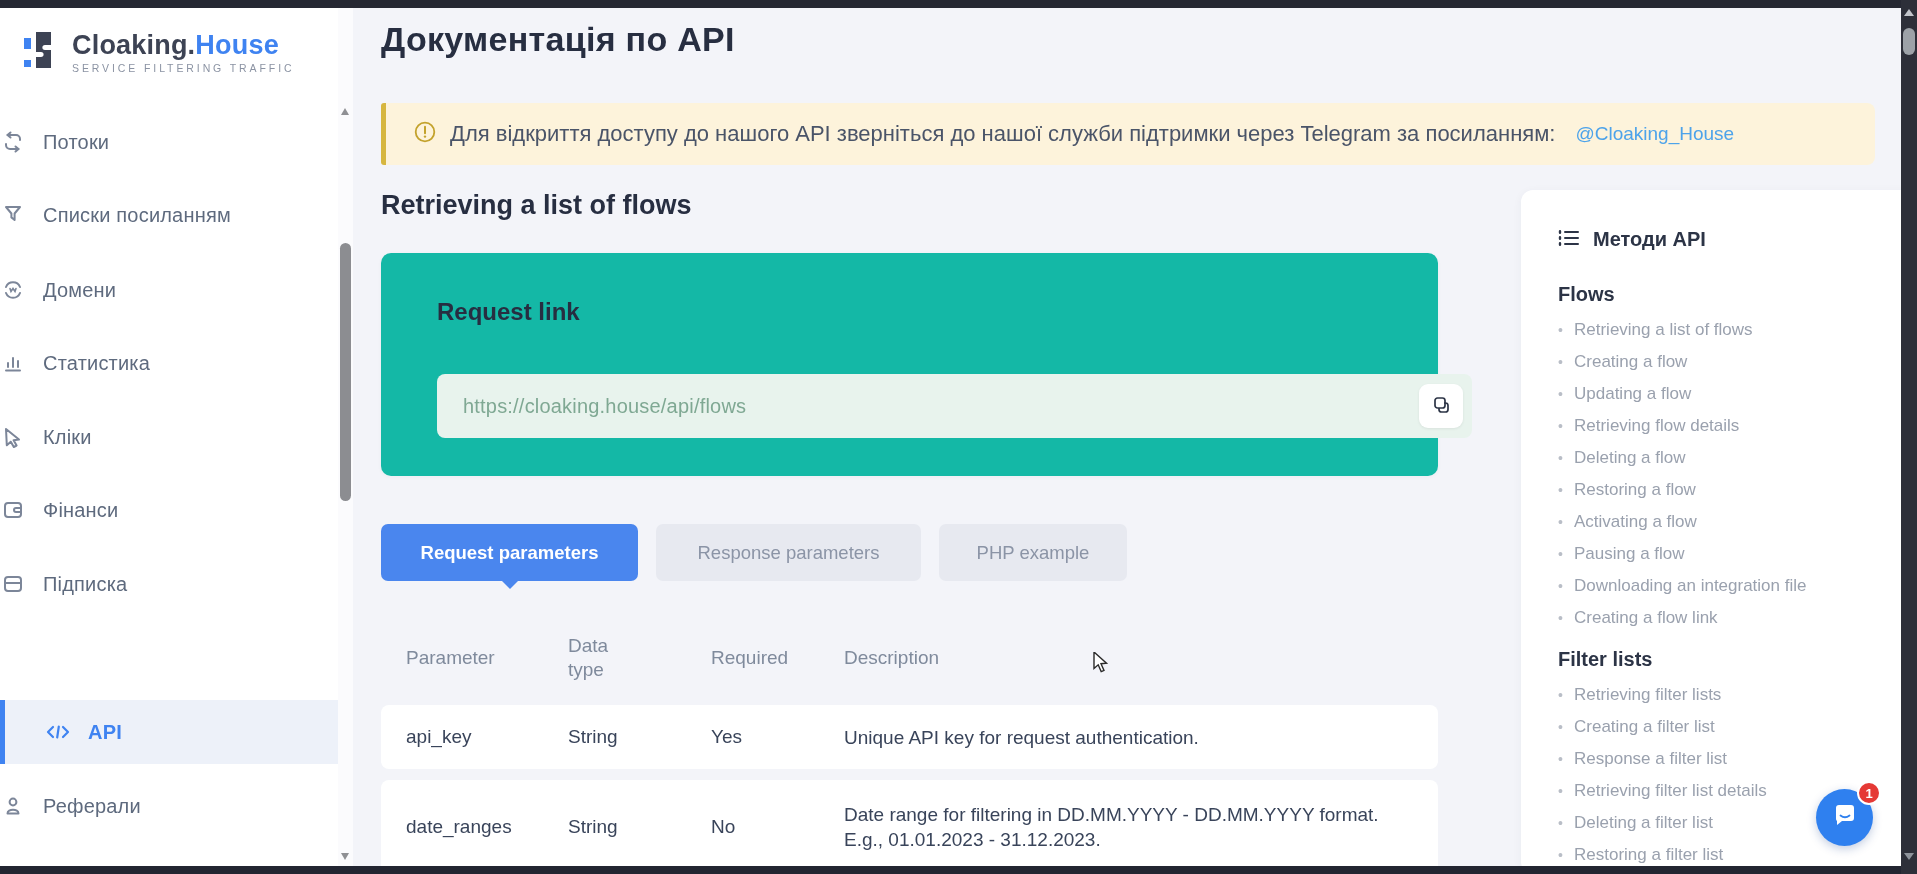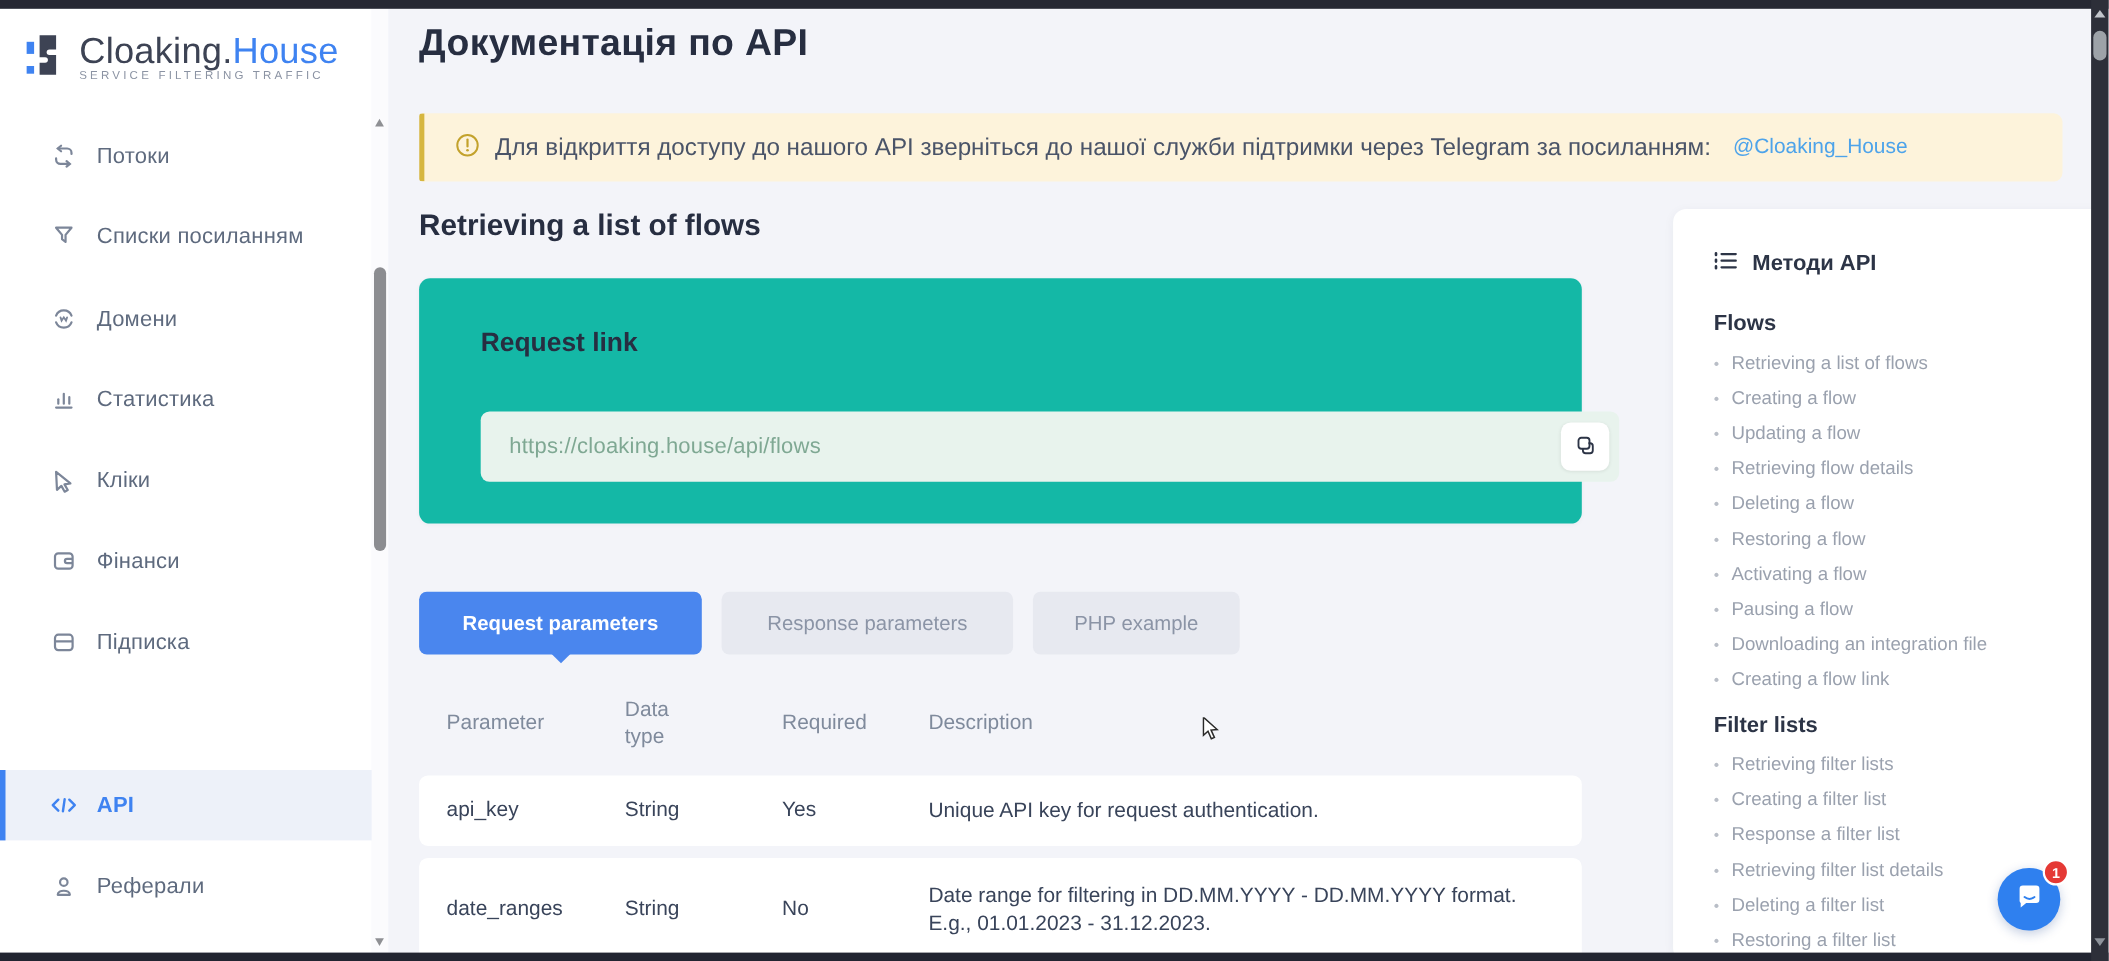--- a/index.html
+++ b/index.html
@@ -14,24 +14,24 @@
   .frame-top   { position:absolute; left:0; top:0; width:1917px; height:8px; background:#262833; z-index:60; }
   .frame-bottom{ position:absolute; left:0; top:866px; width:1917px; height:8px; background:#222531; z-index:60; }
   .br-scroll   { position:absolute; left:1901px; top:0; width:16px; height:874px; background:#2d2f39; z-index:61; }
   .br-scroll .arrow-up   { position:absolute; left:3px; top:9px;  width:0; height:0; border-left:5px solid transparent; border-right:5px solid transparent; border-bottom:7px solid #c2c5cb; }
   .br-scroll .thumb      { position:absolute; left:2px; top:28px; width:12px; height:27px; background:#9da2a8; border-radius:6px; }
   .br-scroll .arrow-down { position:absolute; left:3px; top:853px; width:0; height:0; border-left:5px solid transparent; border-right:5px solid transparent; border-top:7px solid #8e939b; }
 
   
   .sidebar { position:absolute; left:0; top:8px; width:338px; height:858px; background:#ffffff; z-index:10; }
   .logo { position:absolute; left:24px; top:22px; display:flex; align-items:center; gap:12px; }
-  .logo-text .brand { font-size:33px; font-weight:normal; letter-spacing:.2px; color:#3d4354; line-height:30px; }
+  .logo-text .brand { font-size:27px; font-weight:bold; letter-spacing:.2px; color:#3d4354; line-height:30px; }
   .logo-text .brand .accent { color:#3f83f1; }
   .logo-text .tagline { font-size:10.5px; letter-spacing:2.9px; color:#8b93a3; margin-top:2px; }
-  .nav-item { position:absolute; left:0; width:338px; height:64px; display:flex; align-items:center; padding-left:45px; gap:17px; cursor:pointer; }
+  .nav-item { position:absolute; left:0; width:338px; height:64px; display:flex; align-items:center; gap:17px; cursor:pointer; }
   .nav-label { font-size:20px; color:#5e6a7e; font-weight:500; letter-spacing:.2px; }
   .nav-ico { width:26px; height:26px; display:flex; align-items:center; justify-content:center; }
   .nav-item--active { background:#edf1f9; border-left:5px solid #3f83f1; padding-left:40px; }
   .nav-item--active .nav-label { color:#3f83f1; font-weight:bold; }
 
   
   .sb-scroll { position:absolute; left:338px; top:8px; width:15px; height:858px; background:#fbfbfd; z-index:11; }
   .sb-scroll .arrow-up   { position:absolute; left:3px; top:100px; width:0; height:0; border-left:4.5px solid transparent; border-right:4.5px solid transparent; border-bottom:7px solid #8f9094; }
   .sb-scroll .thumb      { position:absolute; left:2px; top:235px; width:11px; height:258px; background:#8c8d91; border-radius:6px; }
   .sb-scroll .arrow-down { position:absolute; left:3px; top:845px; width:0; height:0; border-left:4.5px solid transparent; border-right:4.5px solid transparent; border-top:7px solid #8f9094; }
@@ -42,21 +42,21 @@
   .notice-text { font-size:22px; color:#4a5468; }
   .notice-link { font-size:19px; color:#4da3ea; text-decoration:none; margin-left:6px; cursor:pointer; }
   .section-heading { position:absolute; left:381px; top:190px; font-size:27px; font-weight:bold; color:#272e41; }
 
   .request-card { position:absolute; left:381px; top:253px; width:1057px; height:223px; background:#14b8a6; border-radius:10px; box-shadow:0 1px 4px rgba(40,50,80,.04); }
   .request-title { position:absolute; left:56px; top:45px; font-size:24px; font-weight:bold; color:#272e41; }
   .url-field { position:absolute; left:56px; top:121px; width:1035px; height:64px; background:#e8f3ed; border-radius:8px; display:flex; align-items:center; }
   .url-text { margin-left:26px; font-size:20px; color:#7fa893; letter-spacing:.2px; }
   .copy-btn { position:absolute; right:9px; top:10px; width:44px; height:44px; background:#fff; border:none; border-radius:9px; display:flex; align-items:center; justify-content:center; cursor:pointer; box-shadow:0 1px 3px rgba(0,0,0,.07); }
 
-  .tabs { position:absolute; left:381px; top:538px; display:flex; gap:18px; }
+  .tabs { position:absolute; left:381px; top:524px; display:flex; gap:18px; }
   .tab { height:57px; display:flex; align-items:center; justify-content:center; border-radius:7px; font-size:18.5px; font-weight:500; cursor:pointer; position:relative; }
   .tab--active { background:#4a86ee; color:#ffffff; font-weight:bold; }
   .tab--active::after { content:""; position:absolute; left:50%; bottom:-8px; transform:translateX(-50%); border-left:9px solid transparent; border-right:9px solid transparent; border-top:9px solid #4a86ee; }
   .tab--idle { background:#e7e9f0; color:#8b94a6; }
   .tab:nth-child(1){ width:257px; }
   .tab:nth-child(2){ width:265px; }
   .tab:nth-child(3){ width:188px; }
 
   .param-grid { display:grid; grid-template-columns:162px 143px 133px 1fr; align-items:center; padding:0 25px; }
   .table-head { position:absolute; left:381px; top:625px; width:1057px; height:65px; color:#7f8a9c; font-size:19px; }

